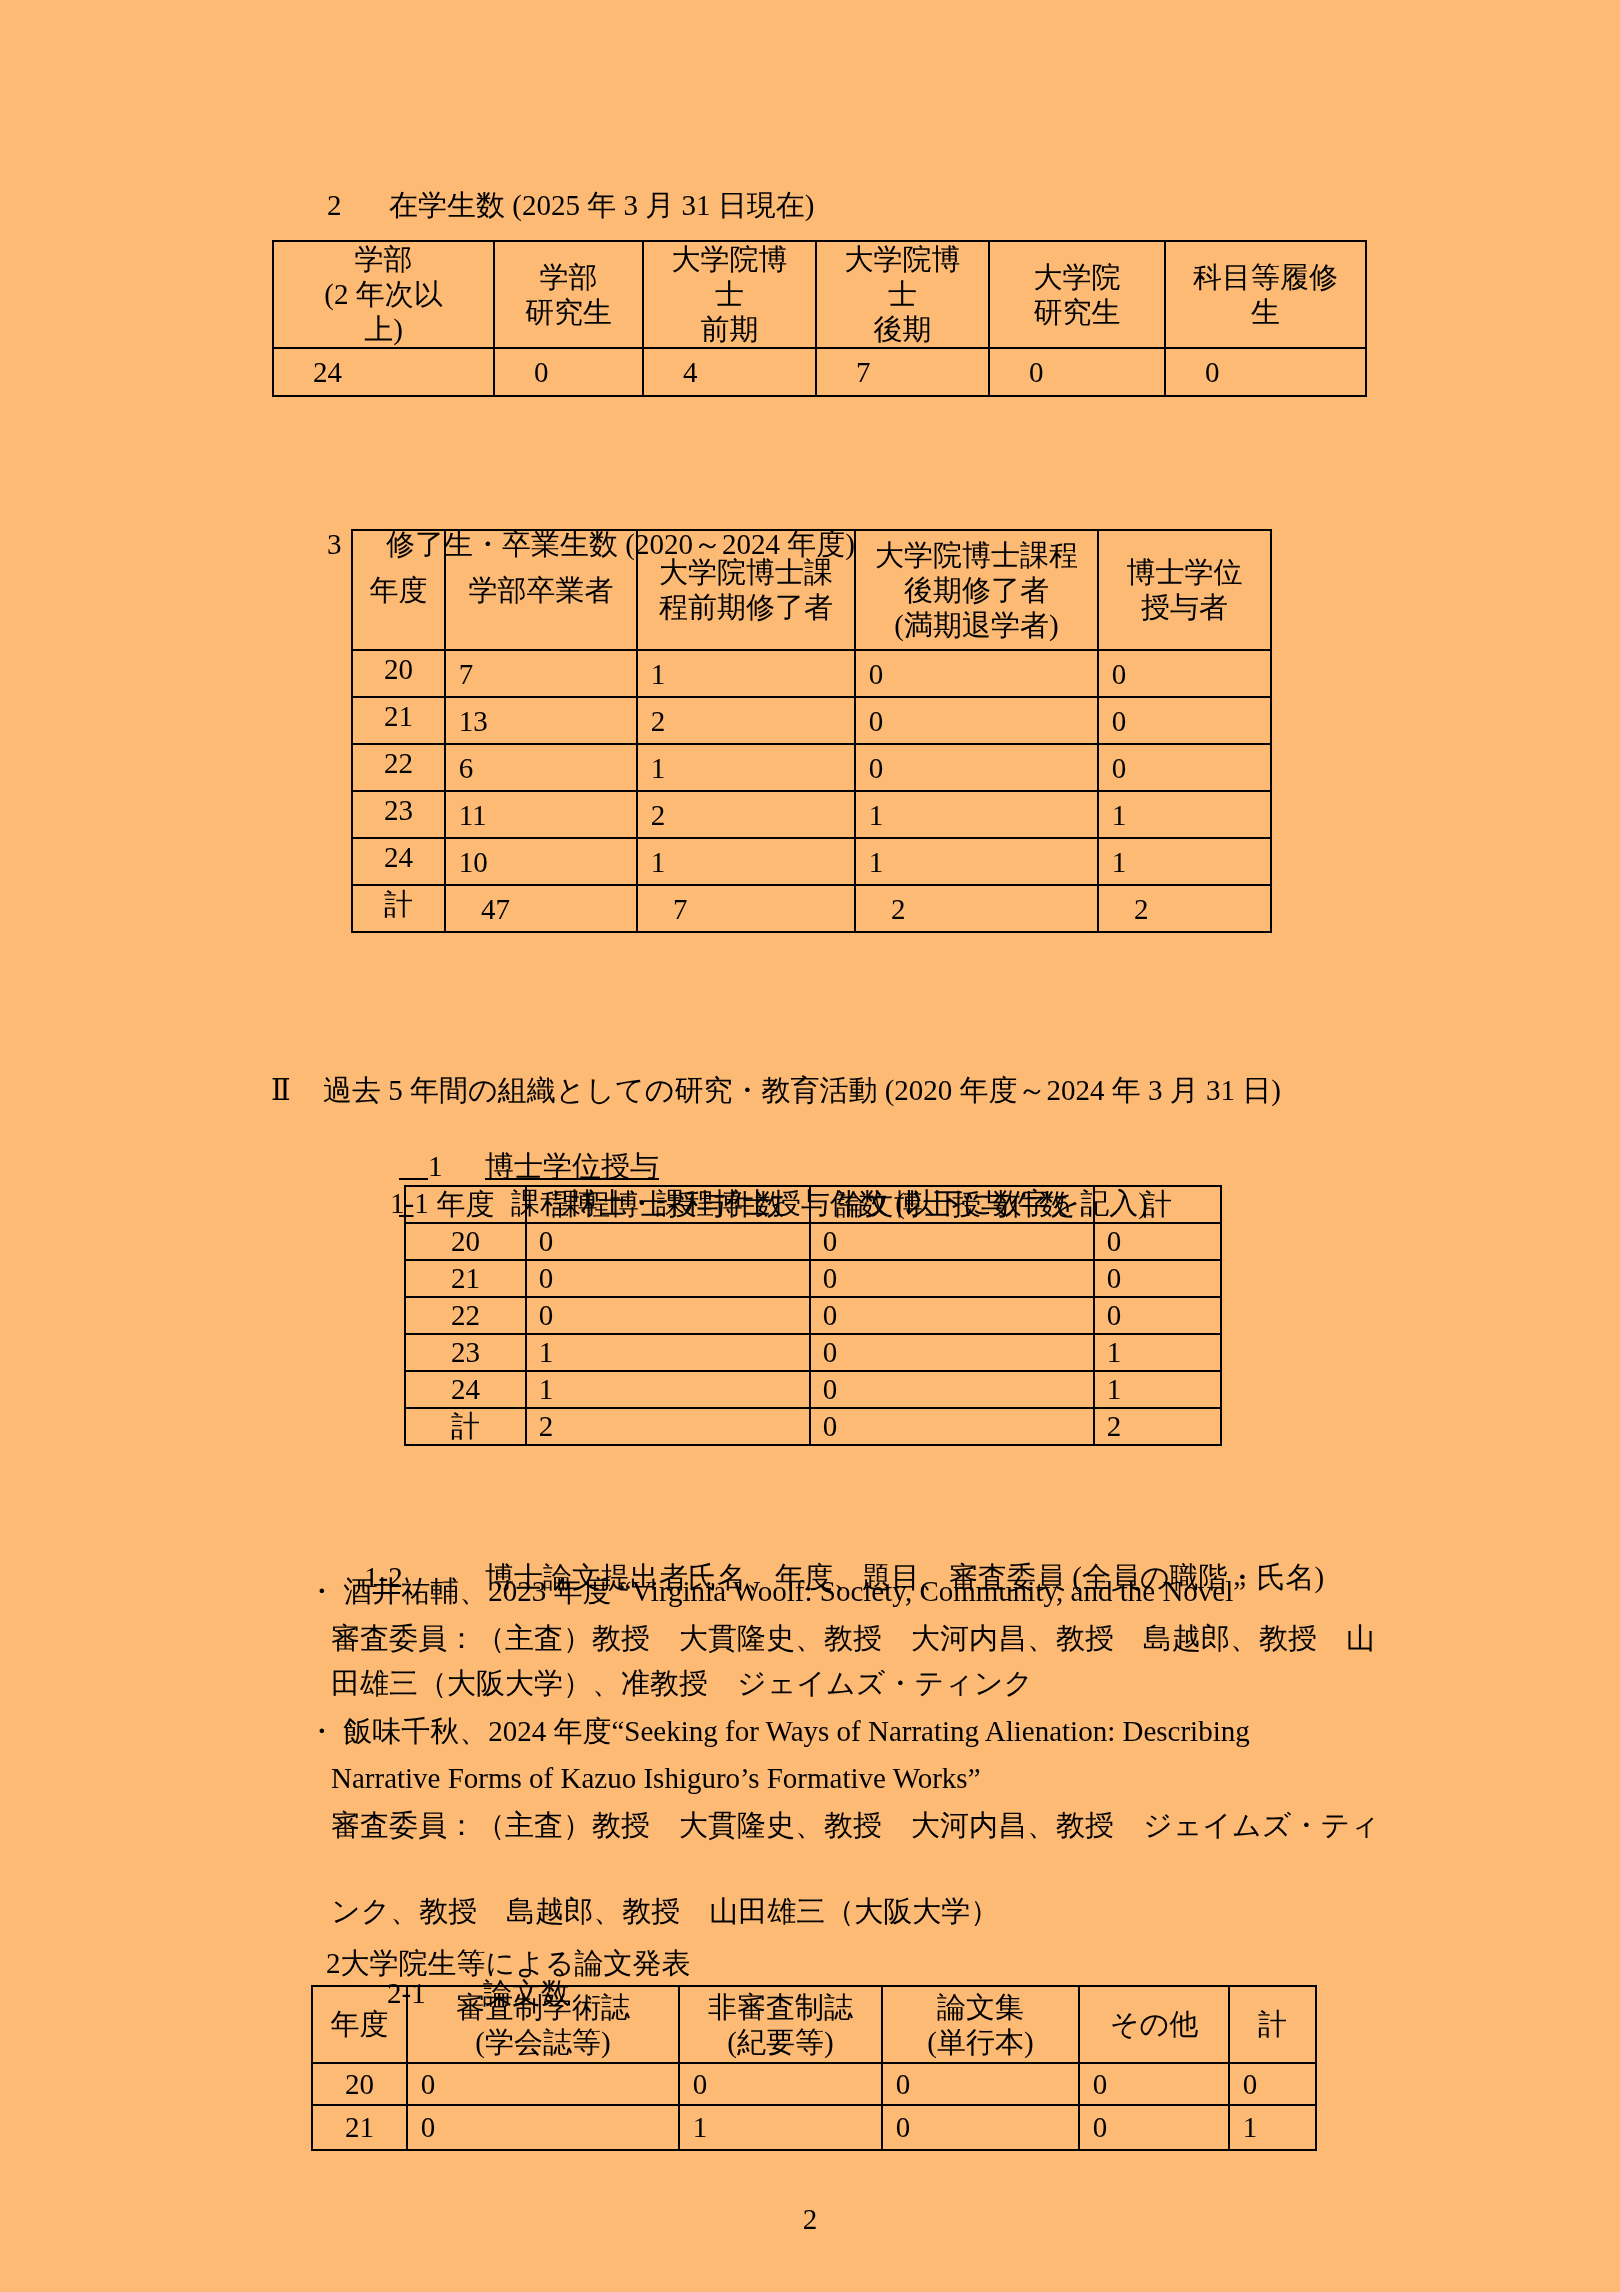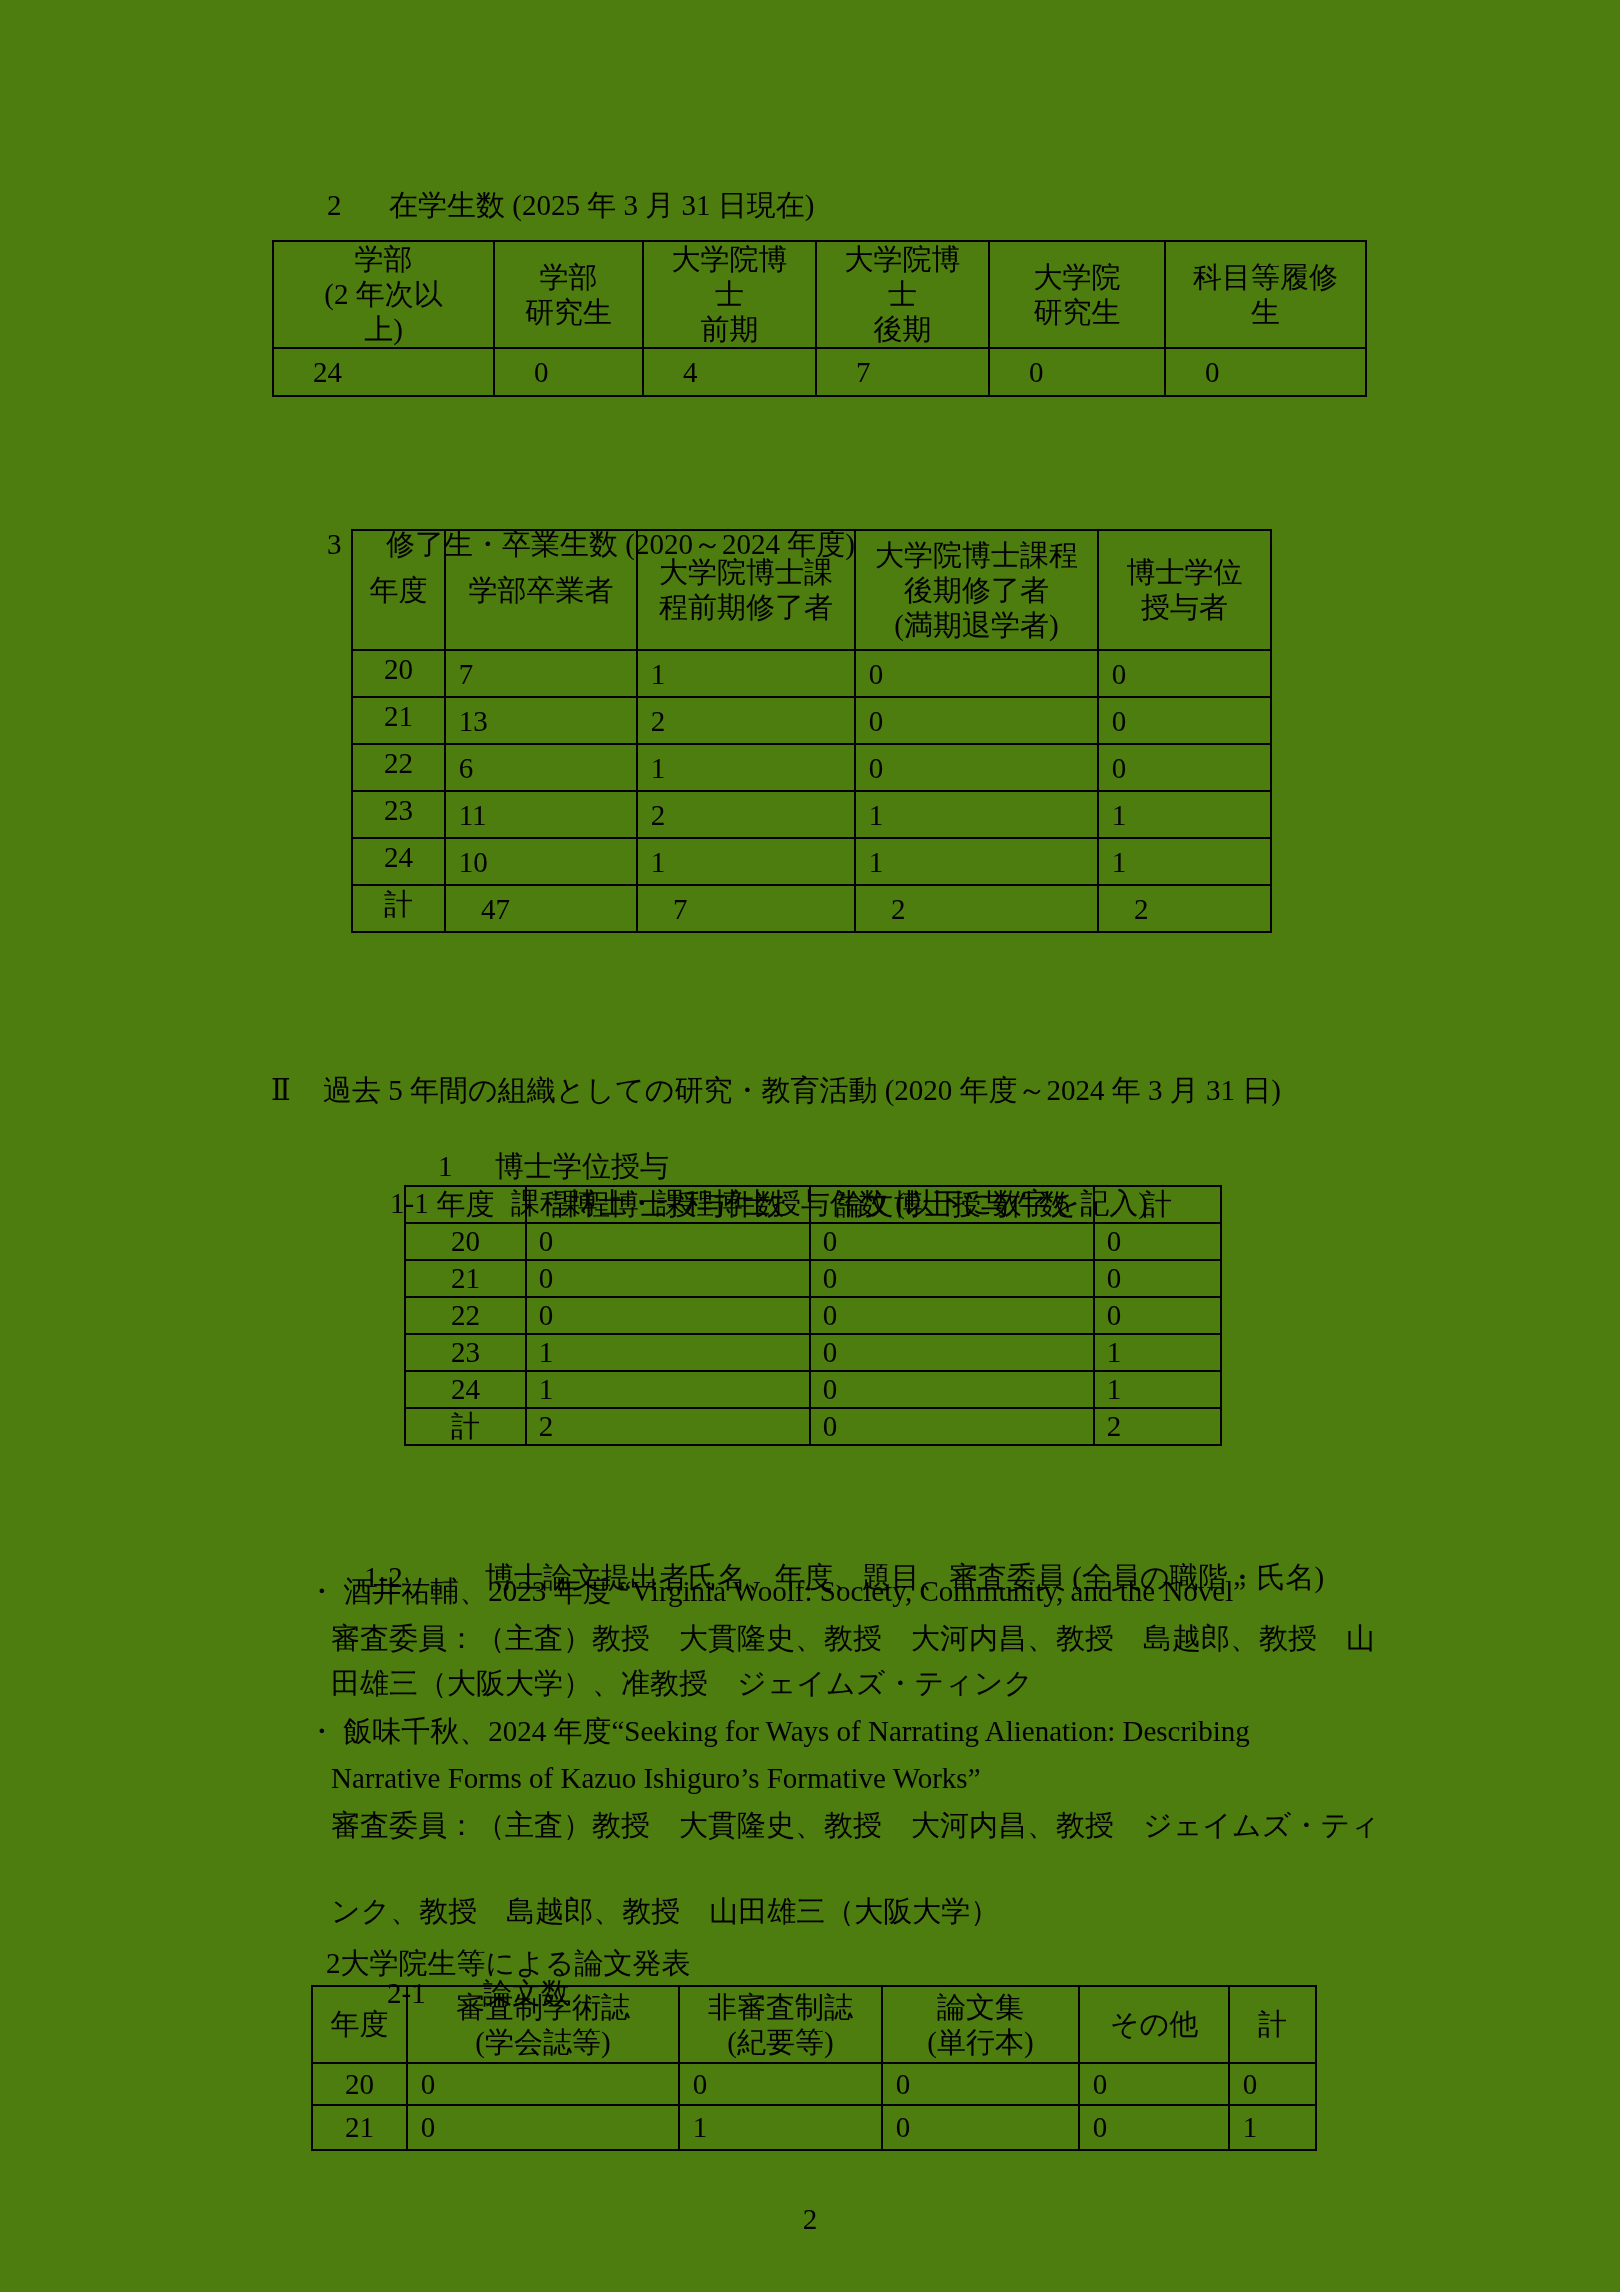--- a/index.html
+++ b/index.html
@@ -1,19 +1,19 @@
 <!DOCTYPE html>
 <html><head>
 <meta charset="utf-8">
 <style>
   html,body{margin:0;padding:0;background:#888;}
   .page{
     position:relative;
     width:1620px;height:2293px;
-    background:#4d7c0f;
+    background:#fdba74;
     font-family:"Liberation Serif","DejaVu Serif",serif;
     color:#000;
     overflow:hidden;
   }
   .heading{
     position:absolute;
     font-size:29px;line-height:39px;
     white-space:pre;
   }
   .hnum{display:inline-block;}
@@ -185,21 +185,21 @@
       <td class="val">2</td>
       <td class="val">2</td>
     </tr>
   </tbody>
     </table>
 
   <div class="heading" style="left:242px;top:1032px;">
     <span class="hnum" style="width:52px;">Ⅱ</span><span>過去 5 年間の組織としての研究・教育活動 (2020 年度～2024 年 3 月 31 日)</span>
   </div>
 
-  <div class="heading" style="left:409px;top:1111px;line-height:37px;">
+  <div class="heading" style="left:399px;top:1111px;line-height:37px;text-decoration:underline;">
     <span class="hnum" style="width:57px;">1</span><span>博士学位授与</span>
   </div>
 
   <div class="heading" style="left:335px;top:1148px;line-height:37px;">
     <span class="hnum" style="width:121px;margin-left:26px;">1-1</span><span>課程博士・課程博士授与件数 (以下に数字を記入)</span>
   </div>
 
   <table class="doc-table t3" style="left:404px;top:1185px;">
     <colgroup>
       <col style="width:121px">

